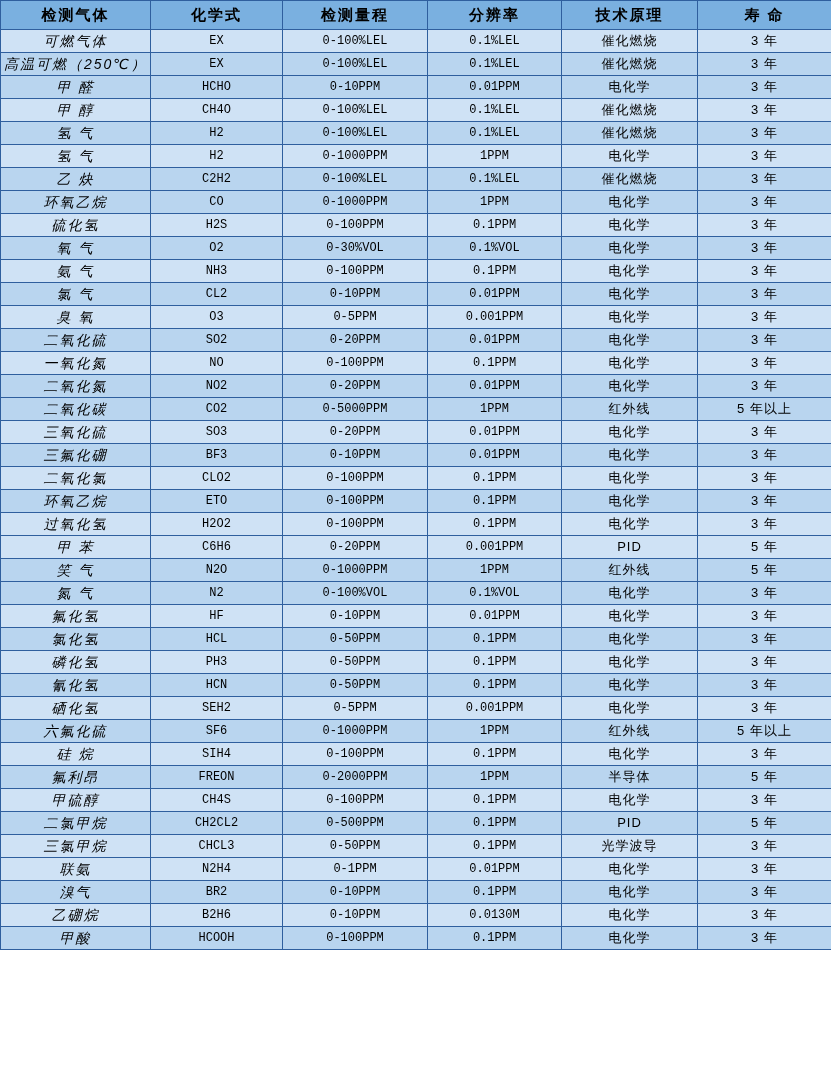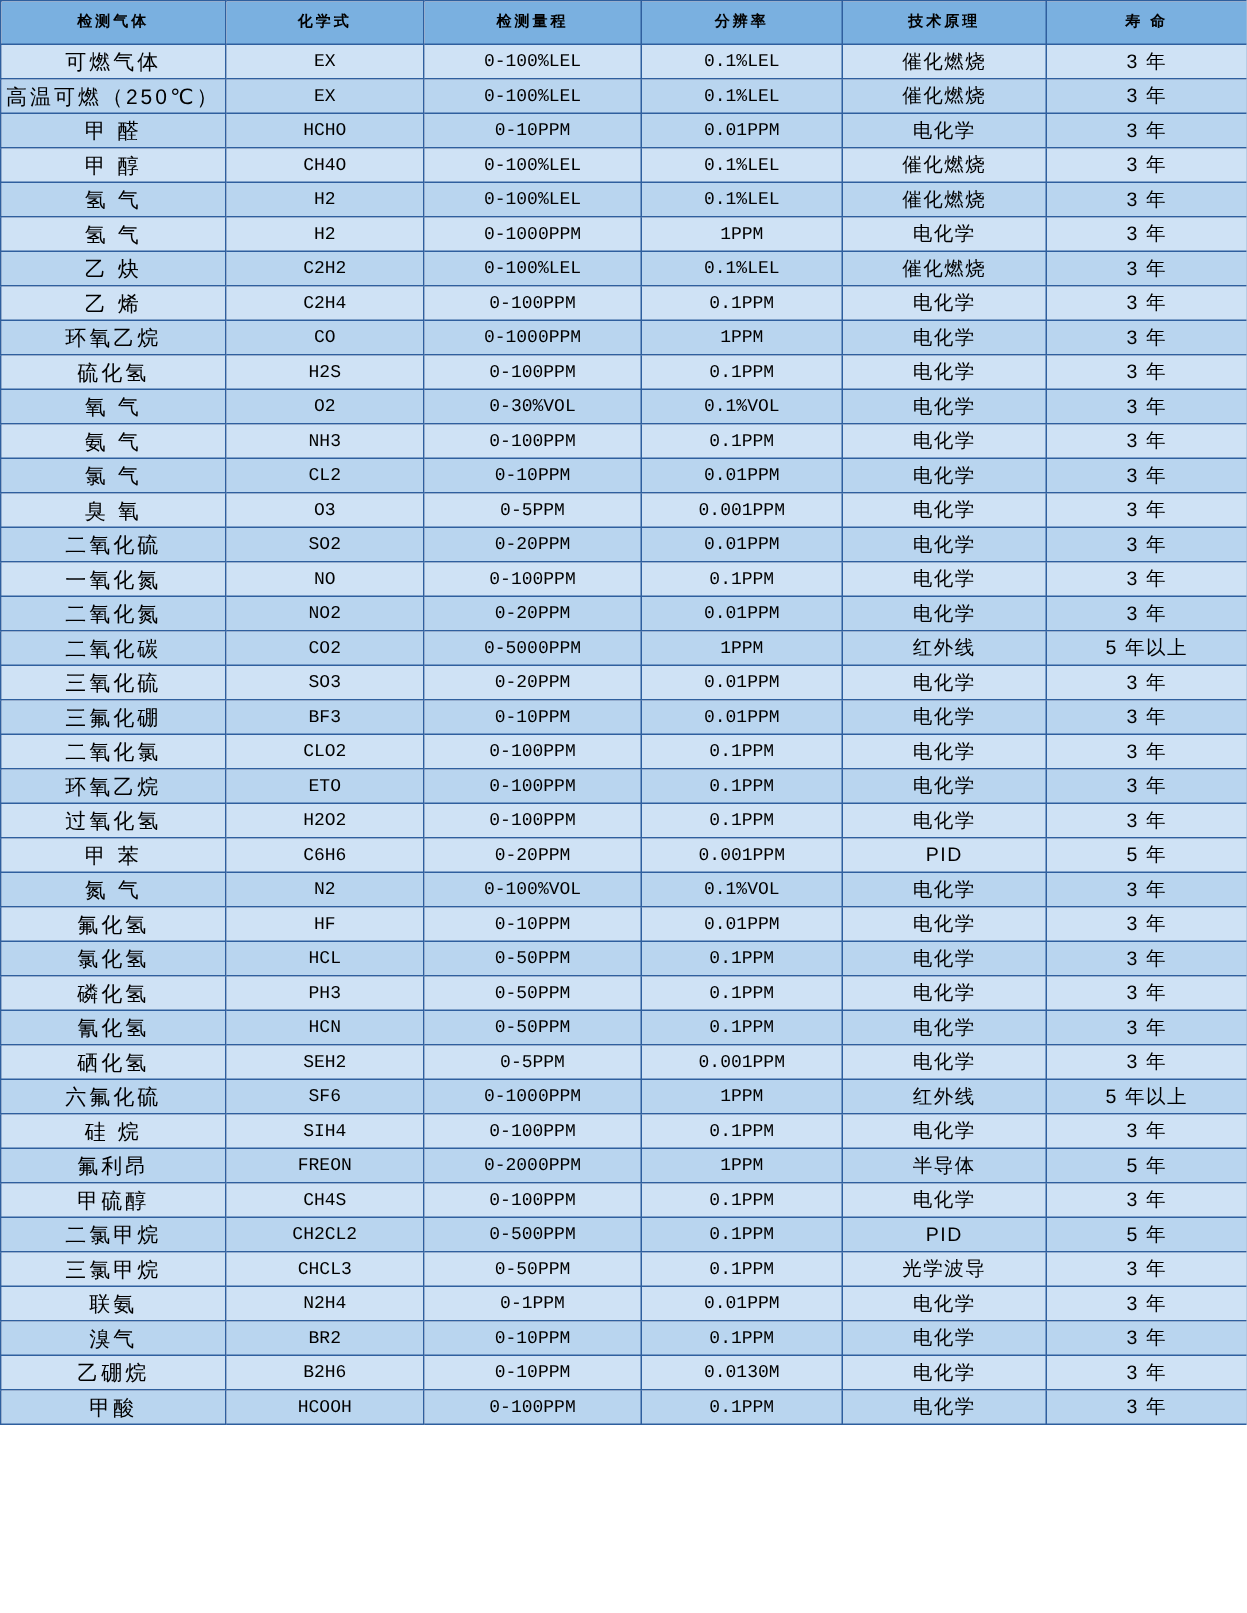--- a/index.html
+++ b/index.html
@@ -32,34 +32,35 @@
     font-size: 13px;
     padding: 0;
     height: 22px;
     line-height: 22px;
     white-space: nowrap;
     overflow: hidden;
   }
   #gas-table thead th {
     background: #7ab0e0;
     font-weight: bold;
-    font-size: 10px;
+    font-size: 15px;
     height: 28px;
     line-height: 28px;
     letter-spacing: 2px;
   }
   #gas-table tbody tr td {
     background: #cfe2f5;
   }
   #gas-table tbody tr.alt td {
     background: #b9d5ef;
   }
   #gas-table tbody td.col-name {
     font-size: 14px;
     letter-spacing: 2px;
+    font-style: italic;
   }
   #gas-table tbody td.col-formula,
   #gas-table tbody td.col-range,
   #gas-table tbody td.col-res {
     font-family: "Liberation Mono", "DejaVu Sans Mono", monospace;
     font-size: 12px;
     letter-spacing: 0;
   }
   #gas-table tbody td.col-tech,
   #gas-table tbody td.col-life {
@@ -139,28 +140,20 @@
         <td class="col-life">3 年</td>
       </tr>
       <tr class="alt">
         <td class="col-name">乙 炔</td>
         <td class="col-formula">C2H2</td>
         <td class="col-range">0-100%LEL</td>
         <td class="col-res">0.1%LEL</td>
         <td class="col-tech">催化燃烧</td>
         <td class="col-life">3 年</td>
       </tr>
-      <tr>
-        <td class="col-name">乙 烯</td>
-        <td class="col-formula">C2H4</td>
-        <td class="col-range">0-100PPM</td>
-        <td class="col-res">0.1PPM</td>
-        <td class="col-tech">电化学</td>
-        <td class="col-life">3 年</td>
-      </tr>
       <tr class="alt">
         <td class="col-name">环氧乙烷</td>
         <td class="col-formula">CO</td>
         <td class="col-range">0-1000PPM</td>
         <td class="col-res">1PPM</td>
         <td class="col-tech">电化学</td>
         <td class="col-life">3 年</td>
       </tr>
       <tr>
         <td class="col-name">硫化氢</td>
@@ -276,20 +269,28 @@
       </tr>
       <tr>
         <td class="col-name">甲 苯</td>
         <td class="col-formula">C6H6</td>
         <td class="col-range">0-20PPM</td>
         <td class="col-res">0.001PPM</td>
         <td class="col-tech">PID</td>
         <td class="col-life">5 年</td>
       </tr>
       <tr class="alt">
+        <td class="col-name">笑 气</td>
+        <td class="col-formula">N2O</td>
+        <td class="col-range">0-1000PPM</td>
+        <td class="col-res">1PPM</td>
+        <td class="col-tech">红外线</td>
+        <td class="col-life">5 年</td>
+      </tr>
+      <tr class="alt">
         <td class="col-name">氮 气</td>
         <td class="col-formula">N2</td>
         <td class="col-range">0-100%VOL</td>
         <td class="col-res">0.1%VOL</td>
         <td class="col-tech">电化学</td>
         <td class="col-life">3 年</td>
       </tr>
       <tr>
         <td class="col-name">氟化氢</td>
         <td class="col-formula">HF</td>

